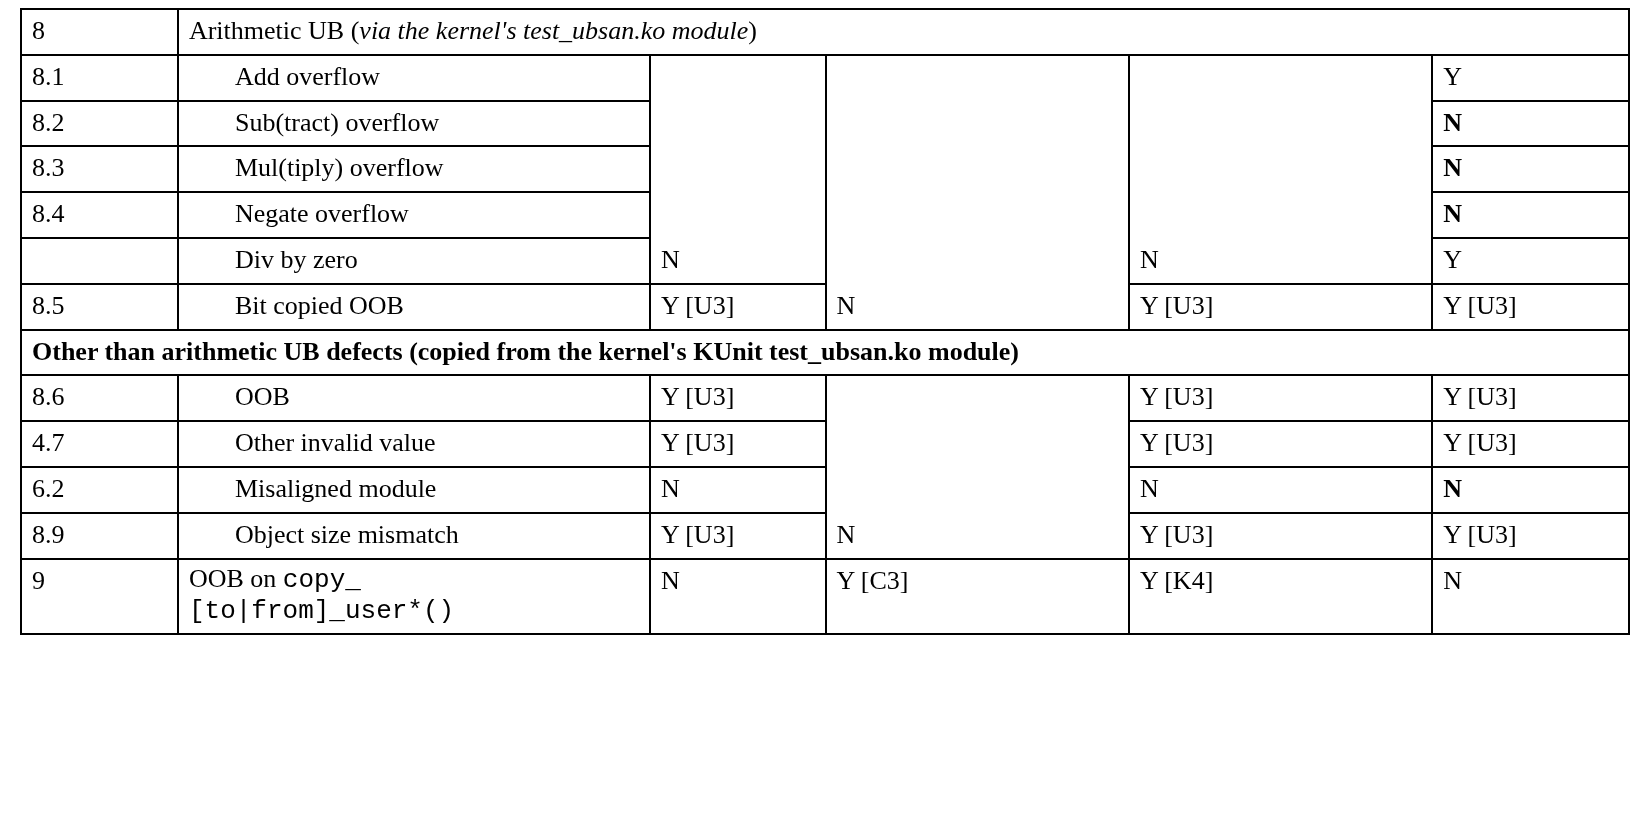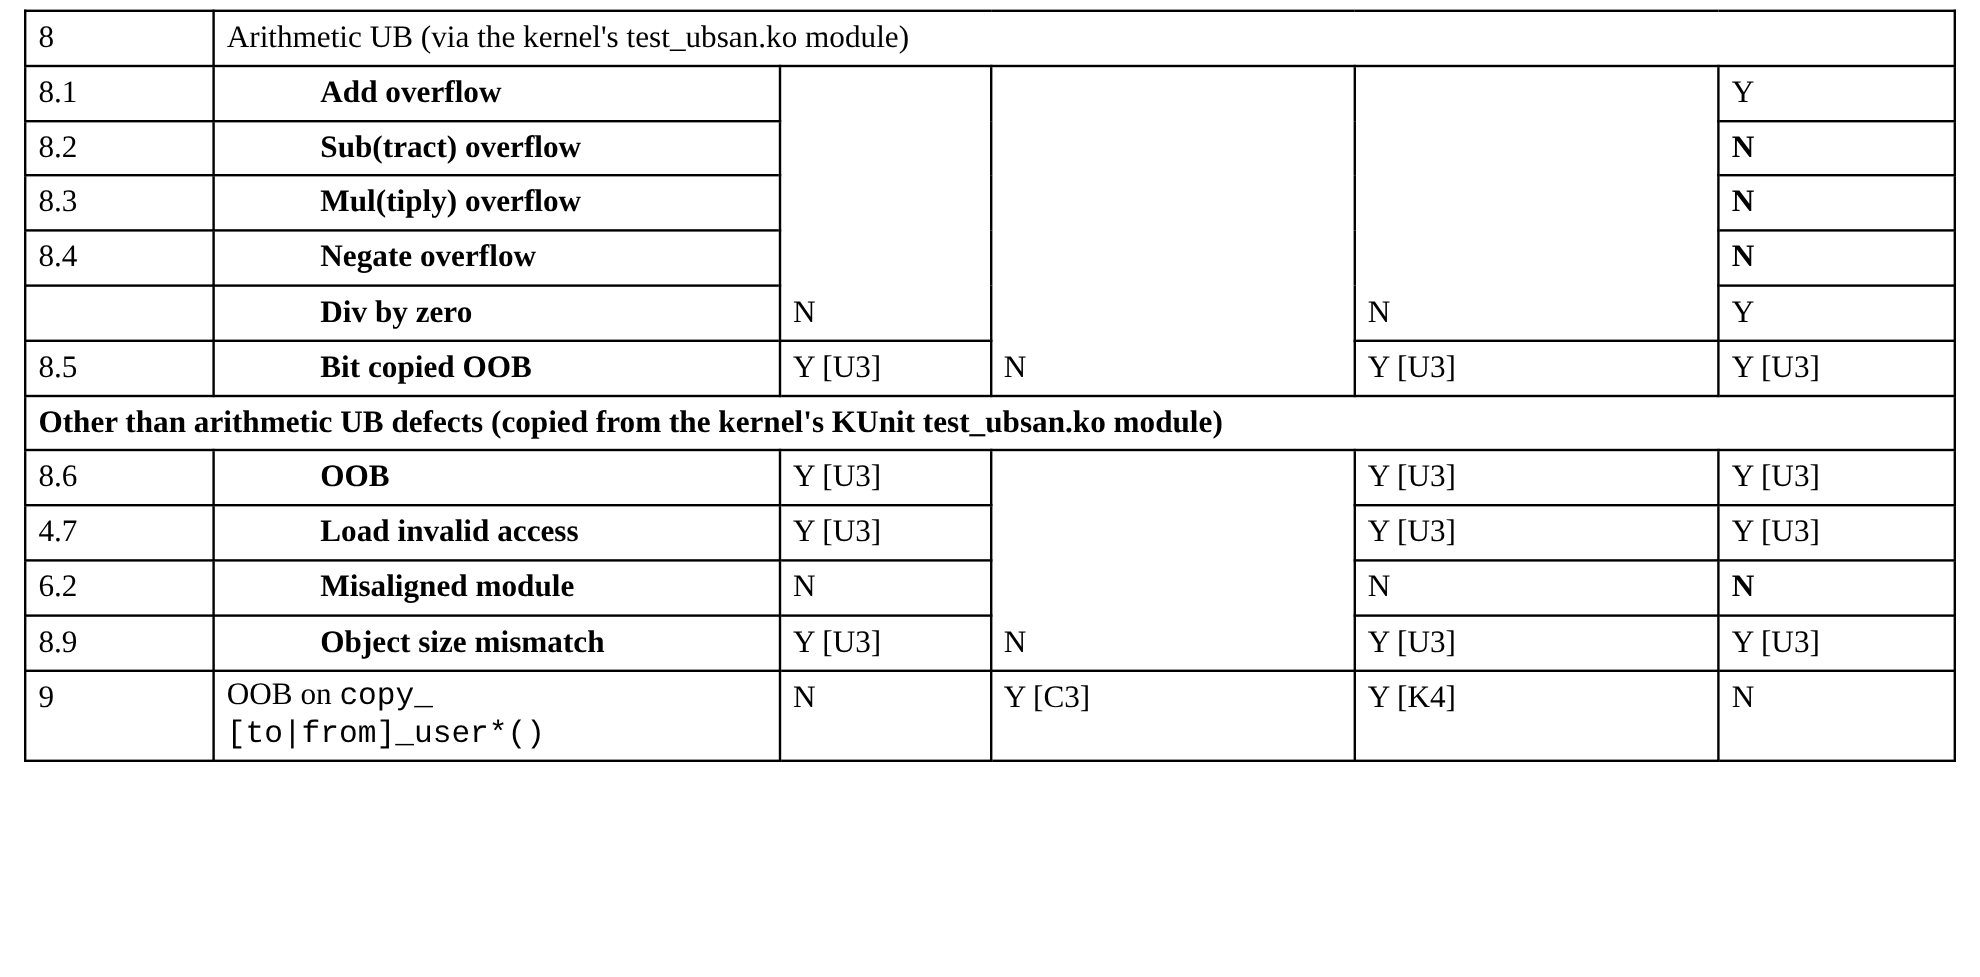--- a/index.html
+++ b/index.html
@@ -2,22 +2,22 @@
 <html><head>
 <meta charset="utf-8">
 <style>
   html,body{margin:0;padding:0;background:#fff;}
   body{font-family:"Times New Roman",Times,serif;font-size:26px;color:#000;
        width:1650px;height:814px;box-sizing:border-box;padding:8px 20px 0 20px;}
   table{border-collapse:collapse;width:100%;table-layout:fixed;}
   td{border:2px solid #000;padding:4px 10px 6px 10px;vertical-align:bottom;
      line-height:1.3;}
   td.num{vertical-align:top;}
-  .indent{padding-left:88px;font-weight:bold;}
-  .ital{}
+  .indent{padding-left:56px;}
+  .ital{font-style:italic;}
   .b{font-weight:bold;}
   .mono{font-family:"Courier New",monospace;}
   .tight{line-height:1.15;}
 </style>
 </head>
 <body>
 
 <table>
   <colgroup>
     <col style="width:134px">
@@ -85,21 +85,21 @@
     <td class="num">8.6</td>
     <td class="indent">OOB</td>
     <td>Y [U3]</td>
     <td rowspan="4">N</td>
     <td>Y [U3]</td>
     <td>Y [U3]</td>
   </tr>
 
   <tr>
     <td class="num">4.7</td>
-    <td class="indent">Load invalid access</td>
+    <td class="indent">Other invalid value</td>
     <td>Y [U3]</td>
     <td>Y [U3]</td>
     <td>Y [U3]</td>
   </tr>
 
   <tr>
     <td class="num">6.2</td>
     <td class="indent">Misaligned module</td>
     <td>N</td>
     <td>N</td>

